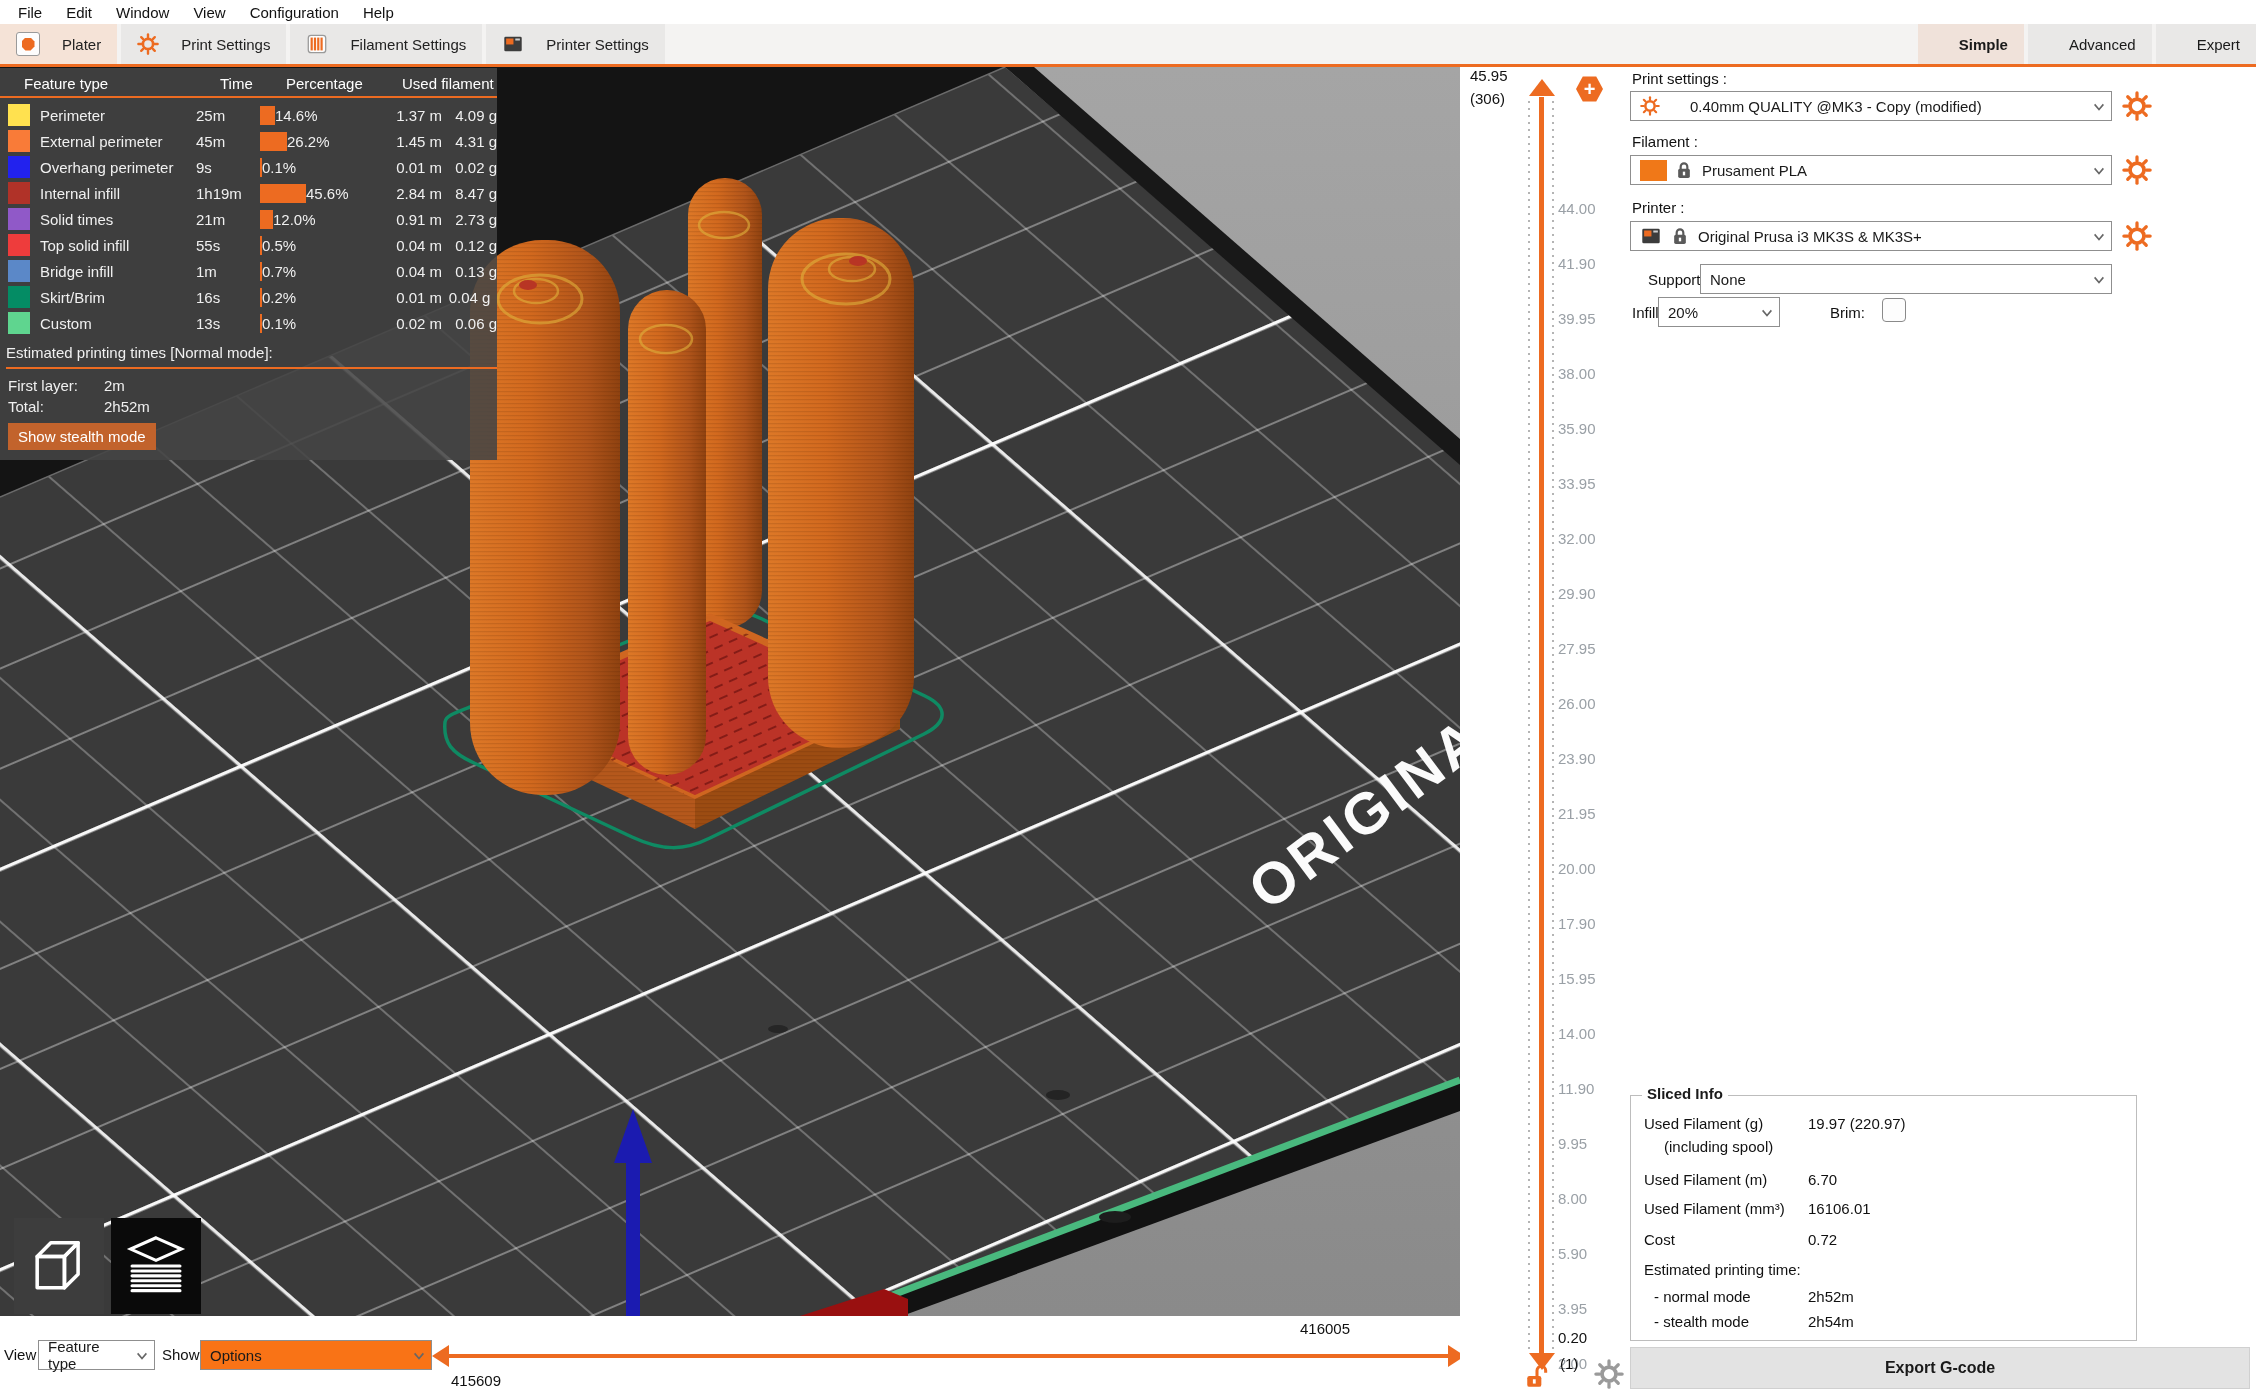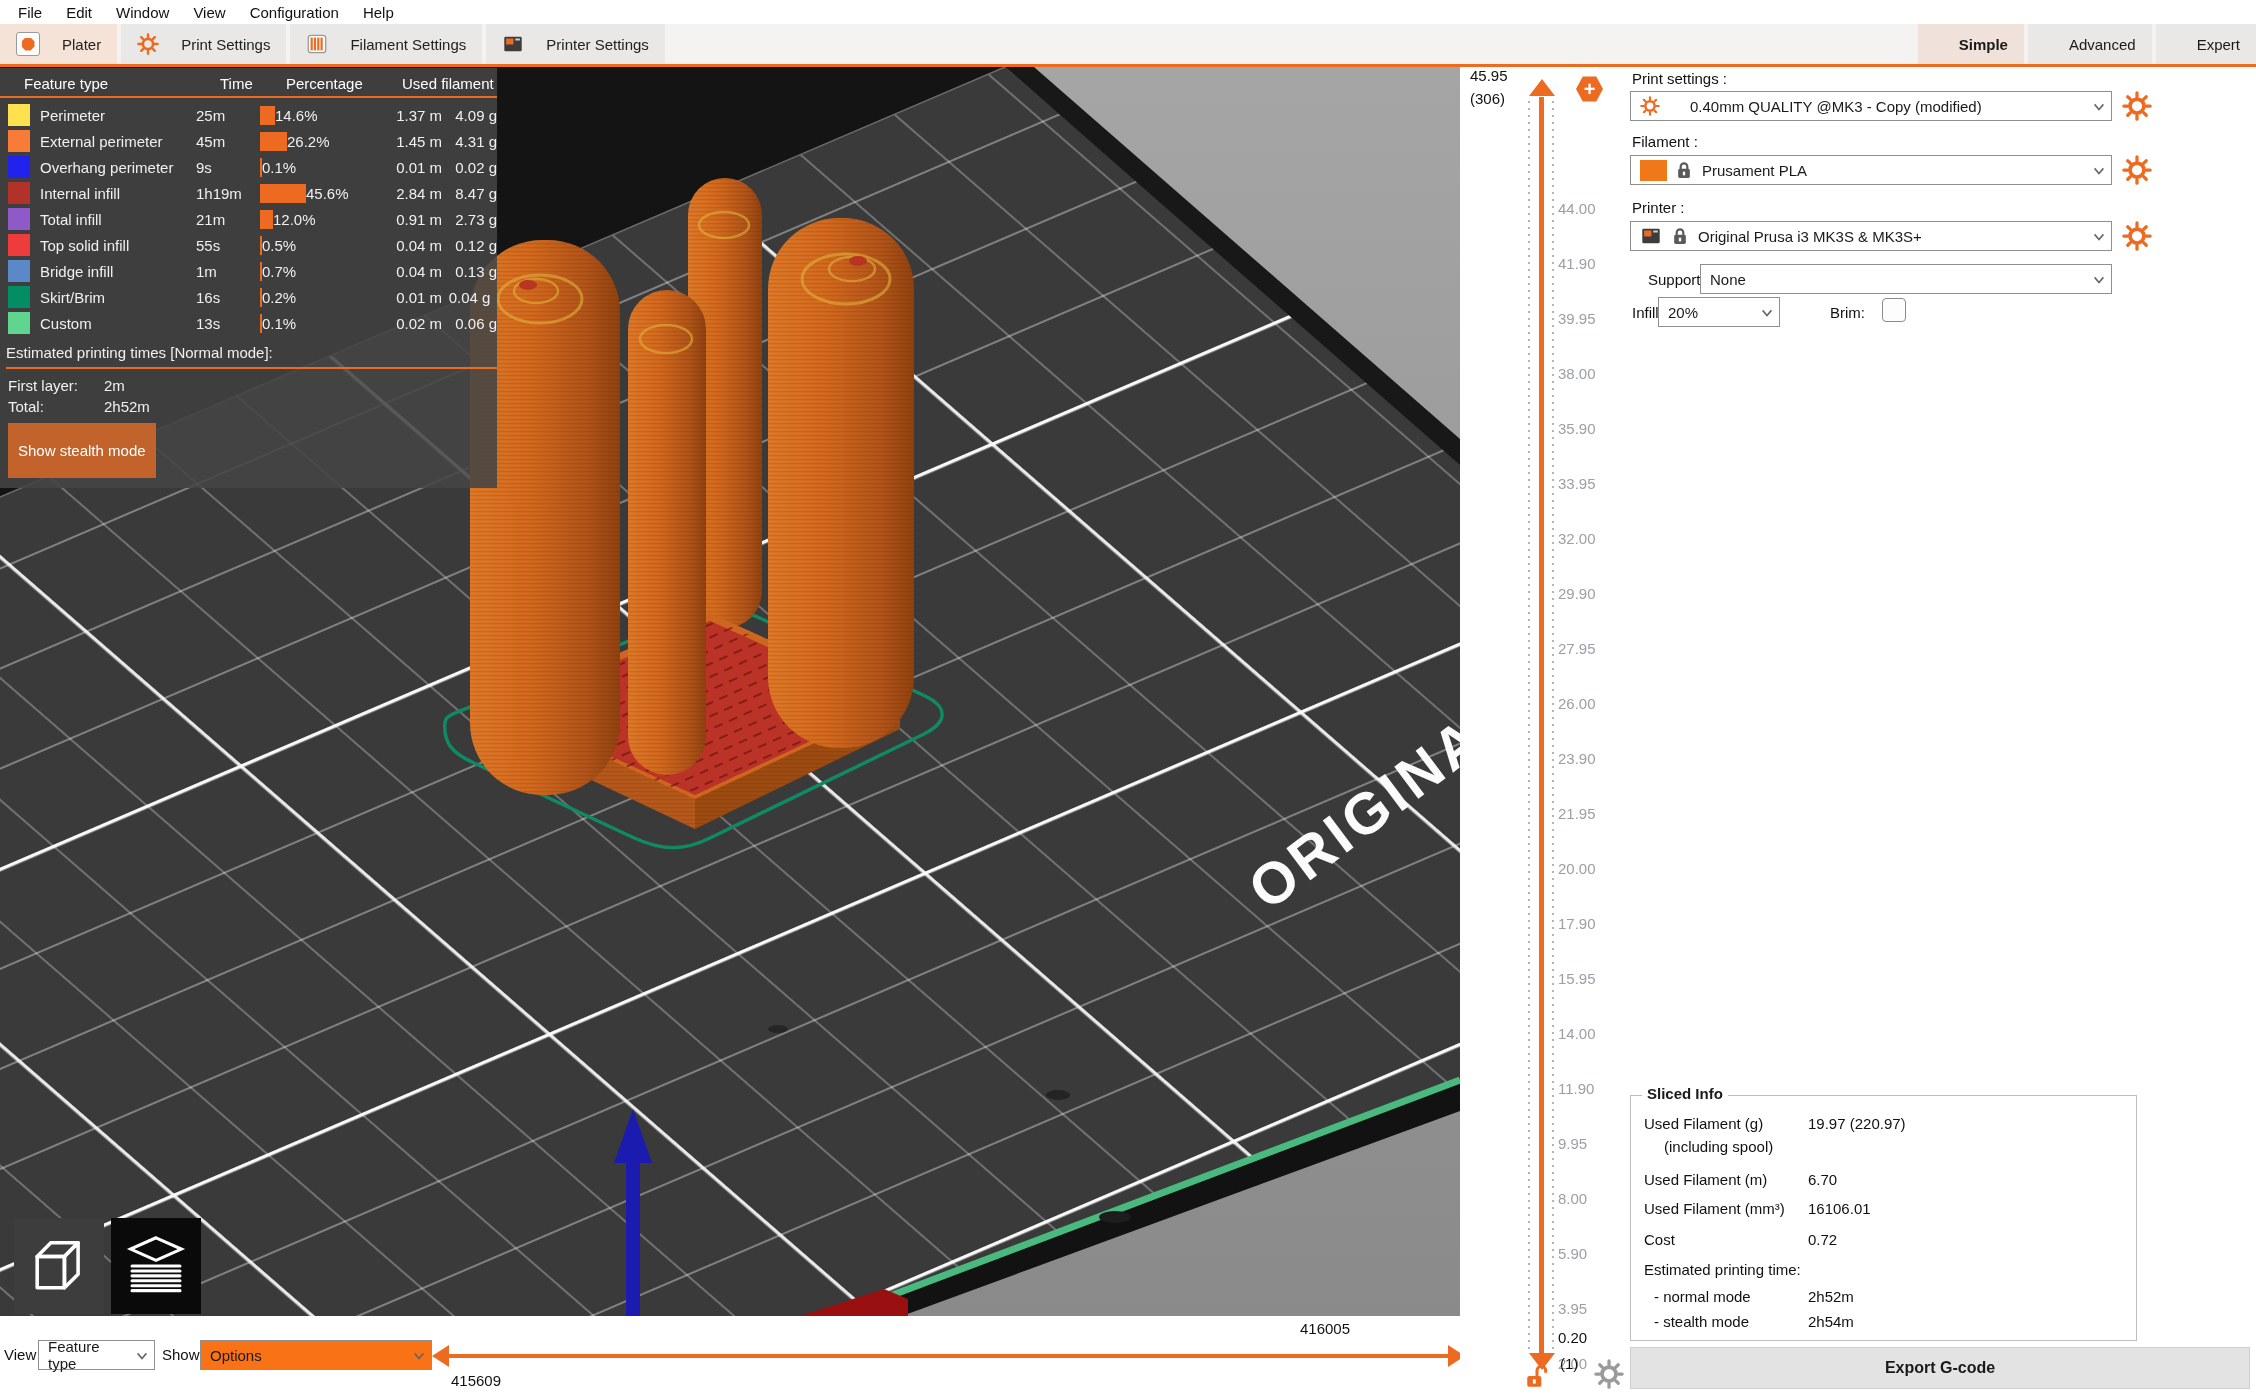--- a/index.html
+++ b/index.html
@@ -31,21 +31,21 @@
   #legend .hdr{display:grid;grid-template-columns:196px 66px 116px 119px;padding:7px 0 4px 24px;color:#fff}
   #legend .hdiv{border-top:2px solid #ED6B21;margin:0 0 4px 0}
   .lg-row{display:grid;grid-template-columns:40px 156px 64px 112px 70px 55px;align-items:center;height:26px}
   .lg-sw{width:22px;height:22px;margin-left:8px}
   .lg-pct{display:flex;align-items:center;height:100%}
   .lg-bar{height:19px;background:#ED6B21;flex:0 0 auto}
   .lg-pv{flex:1;text-align:left}
   #legend .times{padding:8px 0 0 6px}
   #legend .tdiv{border-top:2px solid #ED6B21;margin:6px 0 6px 0}
   .tl-row{display:grid;grid-template-columns:96px auto;padding:2px 0 2px 2px}
-  .stealth-btn{display:inline-block;margin:6px 0 0 2px;padding:19px 10px;background:#C2632C;color:#fff;font-size:15px;cursor:pointer}
+  .stealth-btn{display:inline-block;margin:6px 0 0 2px;padding:5px 10px;background:#C2632C;color:#fff;font-size:15px;cursor:pointer}
 
   
   #viewicons{left:14px;top:1218px;display:flex;gap:7px}
   .vbtn{width:90px;height:96px;display:flex;align-items:center;justify-content:center;cursor:pointer}
   .vbtn.cube{background:#3d3d3d}
   .vbtn.layers{background:#0a0a0a}
 
   
   #bottombar{left:0;top:1316px;width:1460px;height:78px;background:#fff}
   #bottombar .lbl{position:absolute;font-size:15px;color:#111}
@@ -348,21 +348,21 @@
         <span class="lg-pct">
           <span class="lg-bar" style="width: 46px;"></span>
           <span class="lg-pv">45.6%</span>
         </span>
         <span style="text-align:right">2.84 m</span>
         <span style="text-align:right">8.47 g</span>
       </div>
 
       <div class="lg-row">
         <span class="lg-sw" style="background: rgb(144, 89, 200);"></span>
-        <span>Total infill</span>
+        <span>Solid times</span>
         <span>21m</span>
         <span class="lg-pct">
           <span class="lg-bar" style="width: 13px;"></span>
           <span class="lg-pv">12.0%</span>
         </span>
         <span style="text-align:right">0.91 m</span>
         <span style="text-align:right">2.73 g</span>
       </div>
 
       <div class="lg-row">

